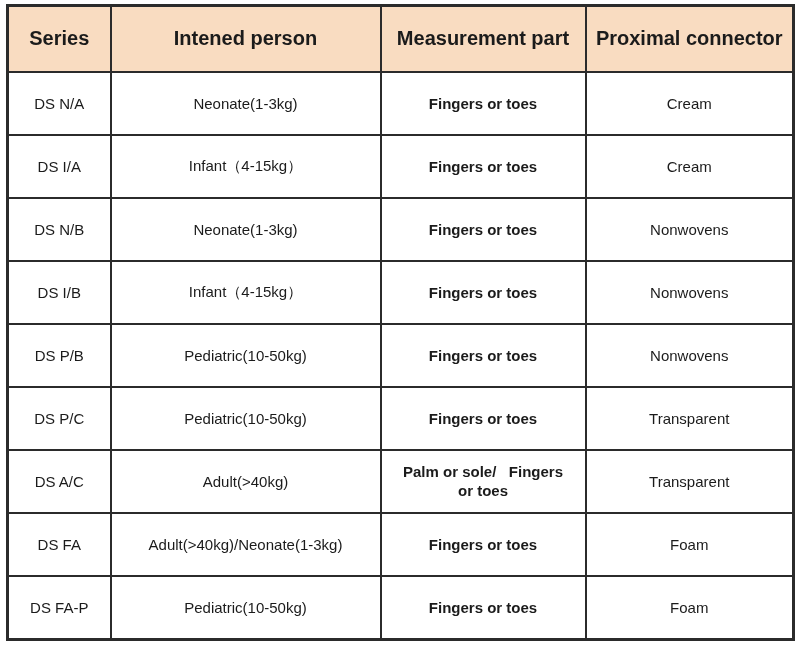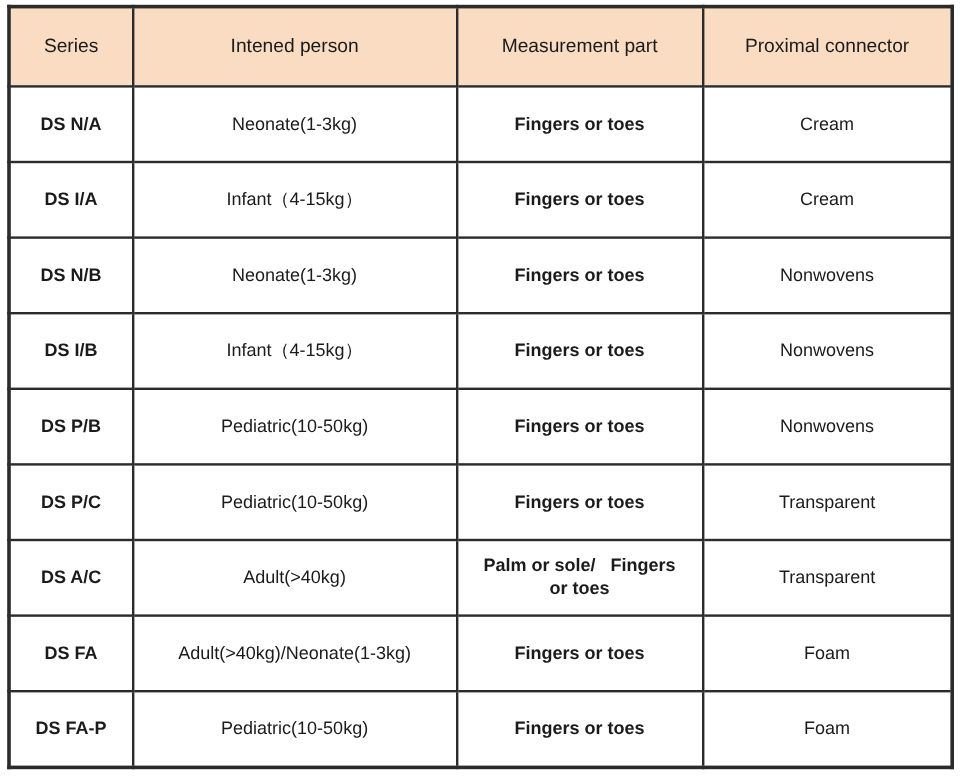--- a/index.html
+++ b/index.html
@@ -35,26 +35,26 @@
   }
   .title-cell {
     background: var(--title-bg, #f8d2ae);
     font-weight: bold;
     font-size: 17px;
     height: 44px;
     letter-spacing: 0.2px;
   }
   .header-cell {
     background: var(--header-bg, #f9dcc1);
-    font-weight: normal;
-    font-size: 16px;
+    font-weight: bold;
+    font-size: 20px;
     height: 46px;
   }
   .series-cell {
-    font-weight: bold;
+    font-weight: normal;
     font-size: 16px;
   }
   .data-row td {
     height: 44px;
     font-size: 15px;
   }
   .person-cell { font-size: 15px; }
   .part-cell {
     white-space: pre-wrap;
     line-height: 19px;

